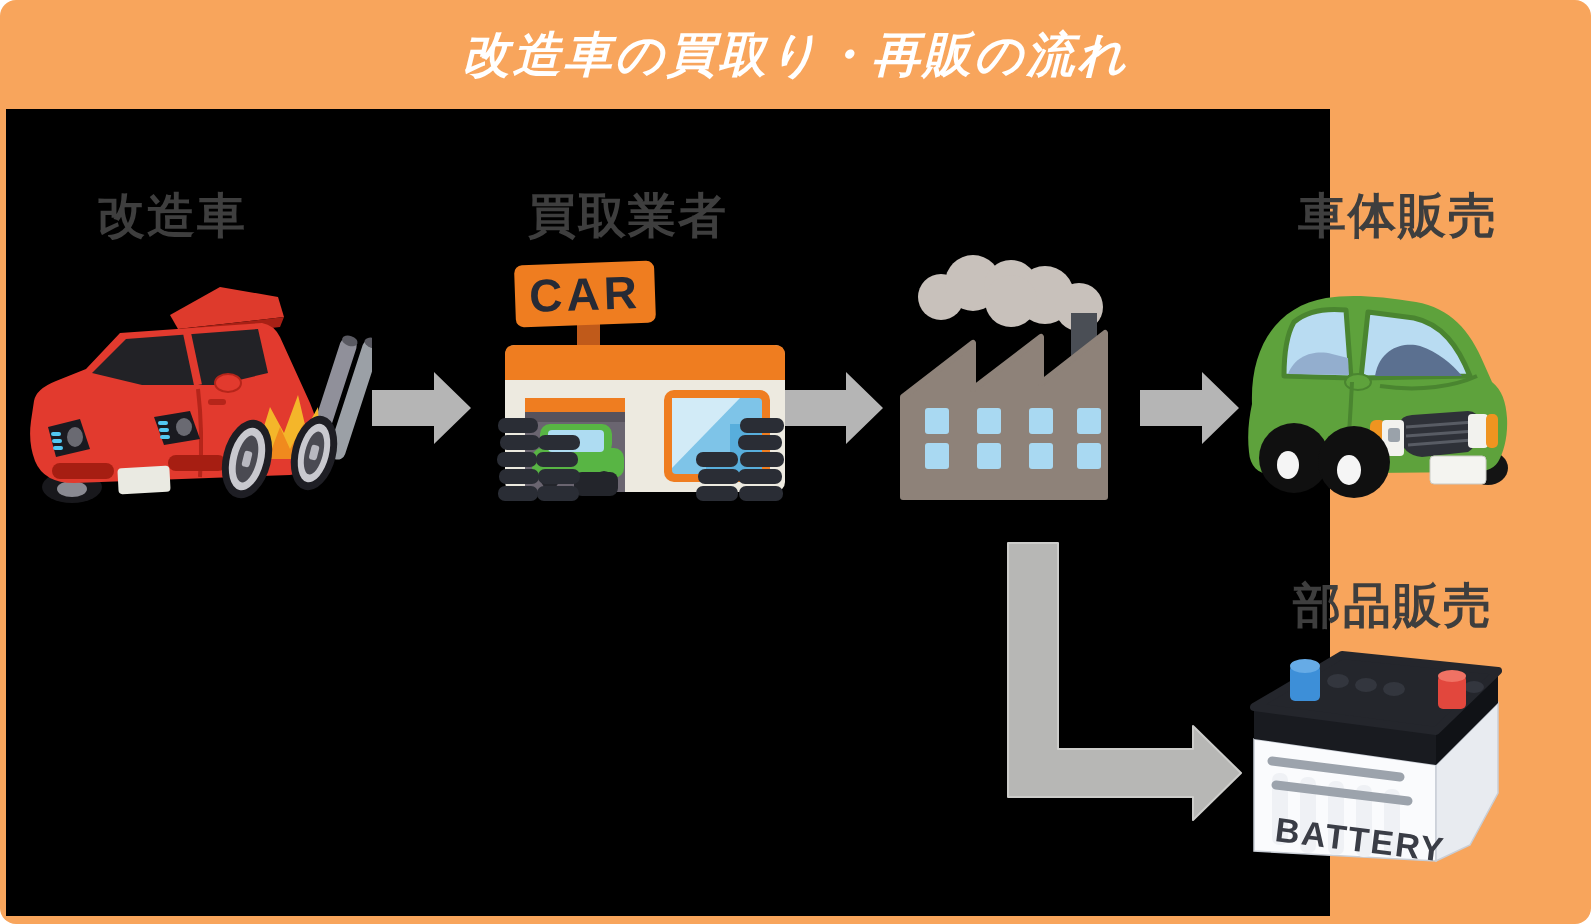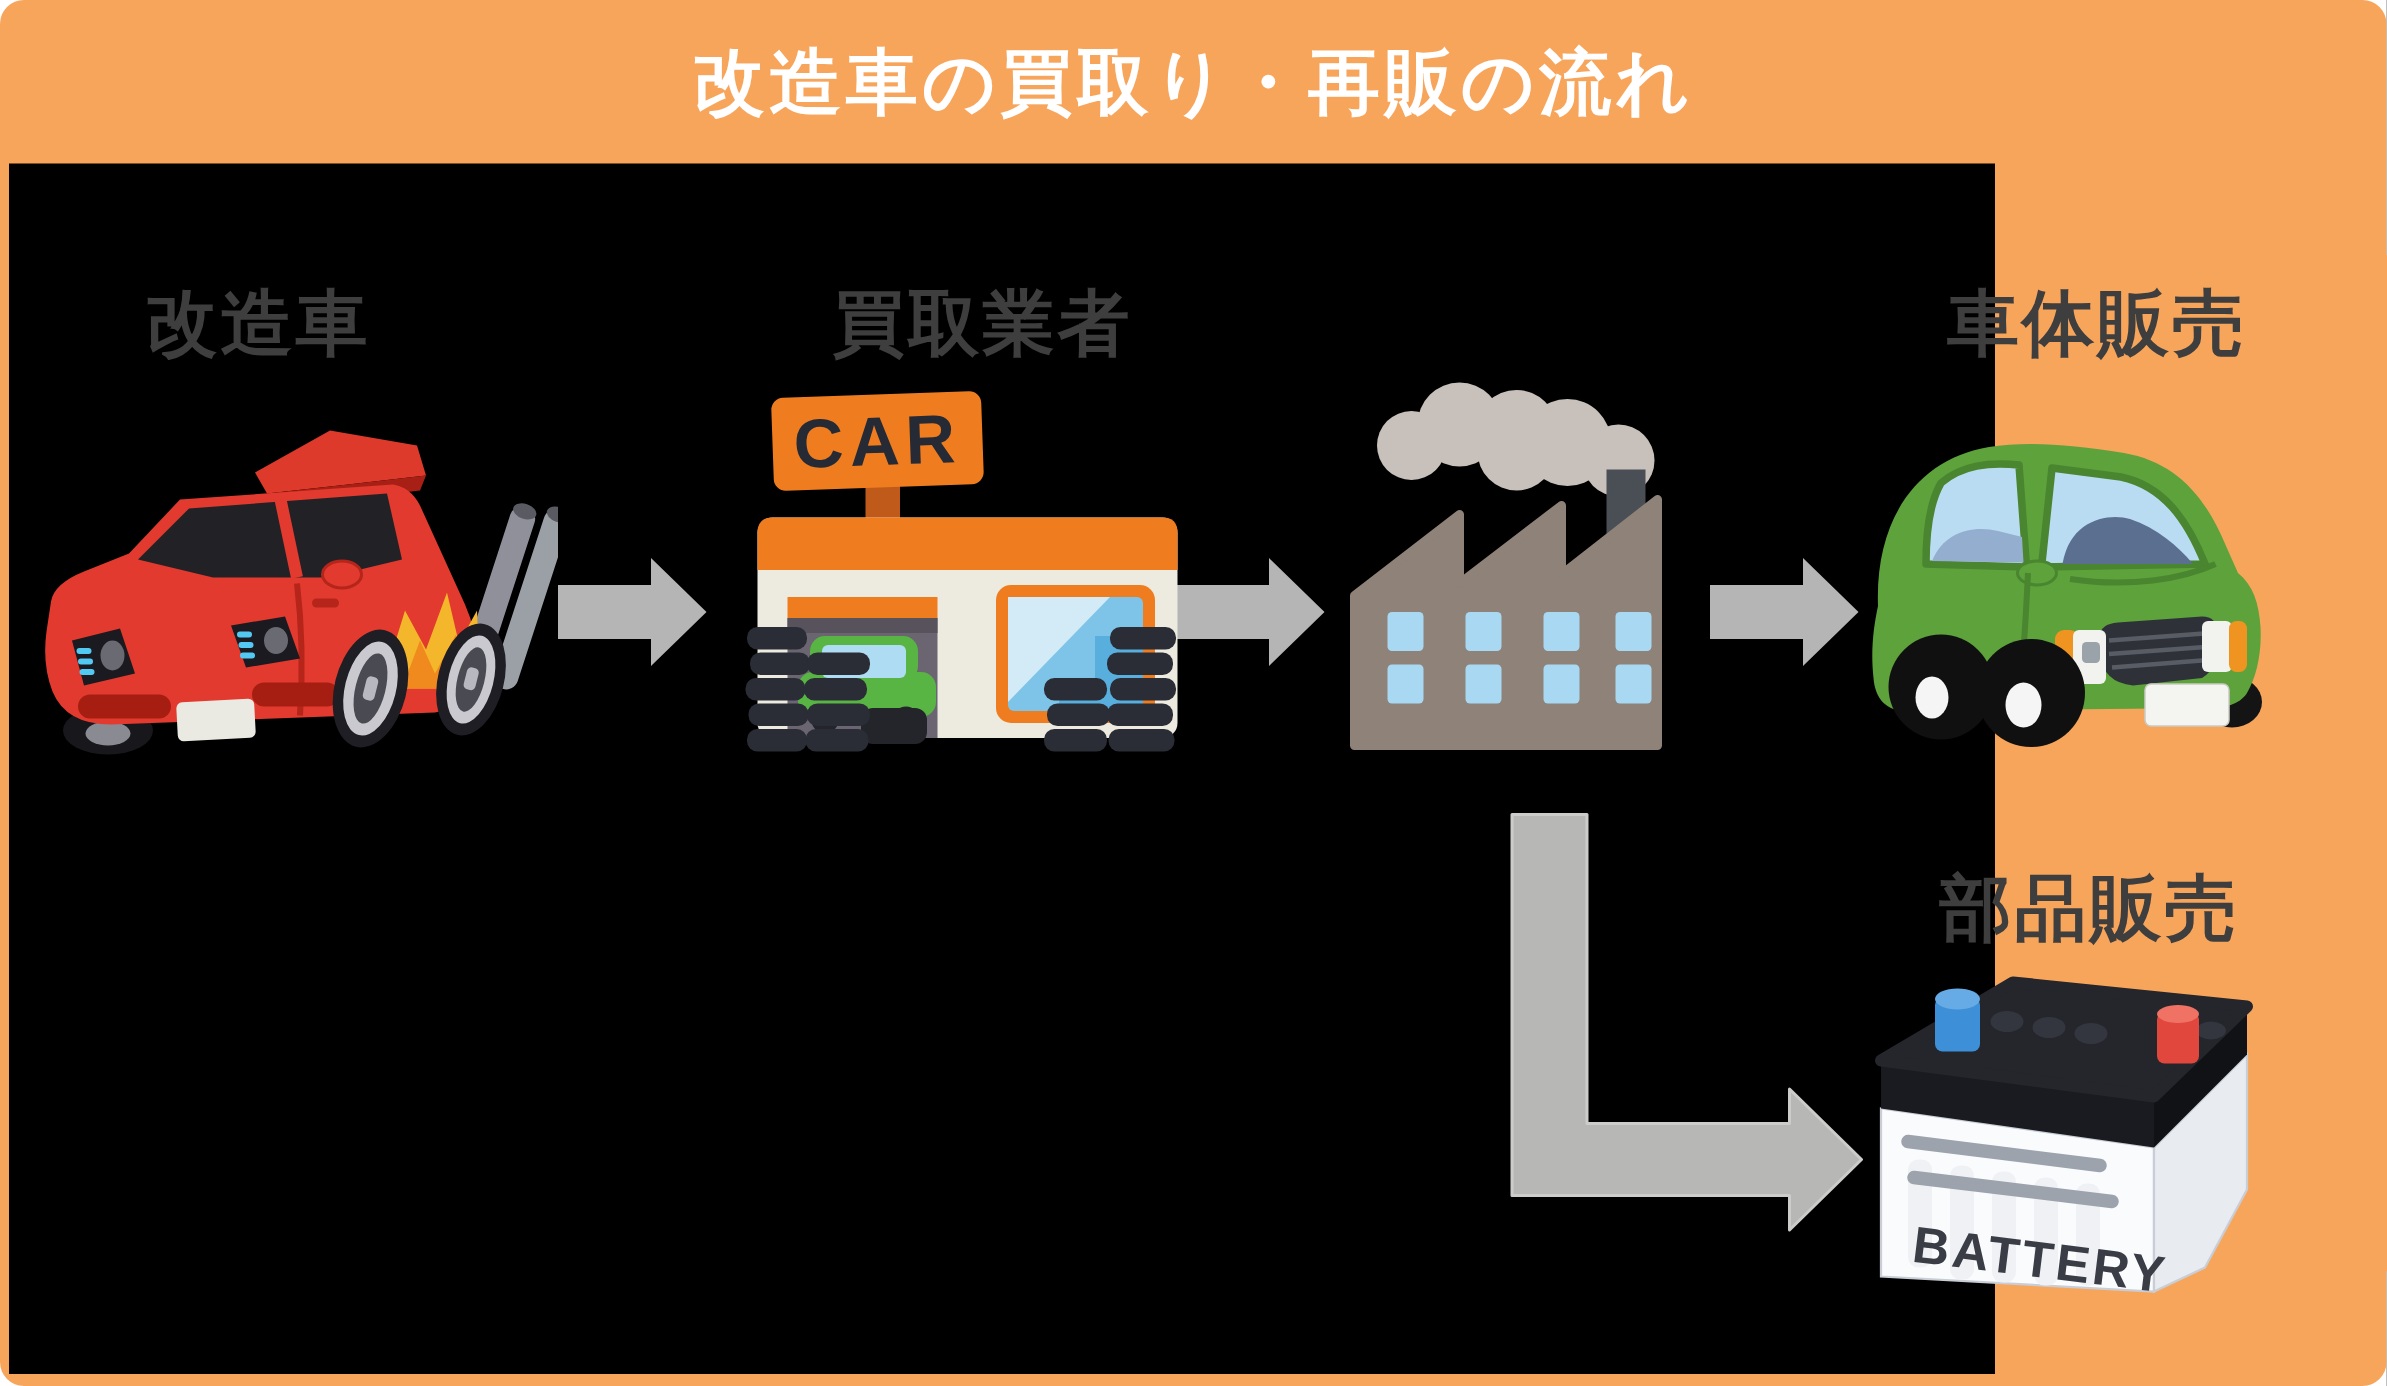--- a/index.html
+++ b/index.html
@@ -1,41 +1,41 @@
 <!DOCTYPE html>
 <html><head>
 <meta charset="utf-8">
 <style>
   html,body{margin:0;padding:0;background:#ffffff;}
   body{width:1591px;height:924px;position:relative;overflow:hidden;
        font-family:"Liberation Sans","DejaVu Sans",sans-serif;}
   .frame{position:absolute;left:0;top:0;width:1591px;height:924px;
          background:#F8A55C;border-radius:16px;overflow:hidden;}
   .header{position:absolute;left:0;top:0;width:100%;height:109px;
-          display:flex;align-items:center;justify-content:center;}
+          display:flex;align-items:center;justify-content:center;font-style:italic;}
   .title{color:#ffffff;font-size:48px;font-weight:800;letter-spacing:3px;}
   .content{position:absolute;left:6px;top:109px;width:1324px;height:807px;
            background:#000000;}
   .stage-label{position:absolute;color:#3E3E3E;font-size:48px;font-weight:800;
                letter-spacing:2px;white-space:nowrap;transform:translateX(-50%);}
   .abs{position:absolute;}
   svg{display:block;}
 </style>
 </head>
 <body>
 
 <div class="frame">
   <div class="header">
     <div class="title">改造車の買取り・再販の流れ</div>
   </div>
 
   <div class="content">
 
     <div class="stage-label" style="left:166px;top:75px;">改造車</div>
-    <div class="stage-label" style="left:649px;top:75px;">買取業者</div>
+    <div class="stage-label" style="left:622px;top:75px;">買取業者</div>
     <div class="stage-label" style="left:1387px;top:465px;">部品販売</div>
     <div class="stage-label" style="left:1392px;top:75px;">車体販売</div>
 
     <svg class="abs" style="left:366px;top:262px;" width="100" height="74" viewBox="0 0 100 74">
       <polygon points="0,19 62,19 62,1 99,37 62,73 62,55 0,55" fill="#B5B5B5"></polygon>
     </svg>
 
     <svg class="abs" style="left:778px;top:262px;" width="100" height="74" viewBox="0 0 100 74">
       <polygon points="0,19 62,19 62,1 99,37 62,73 62,55 0,55" fill="#B5B5B5"></polygon>
     </svg>

